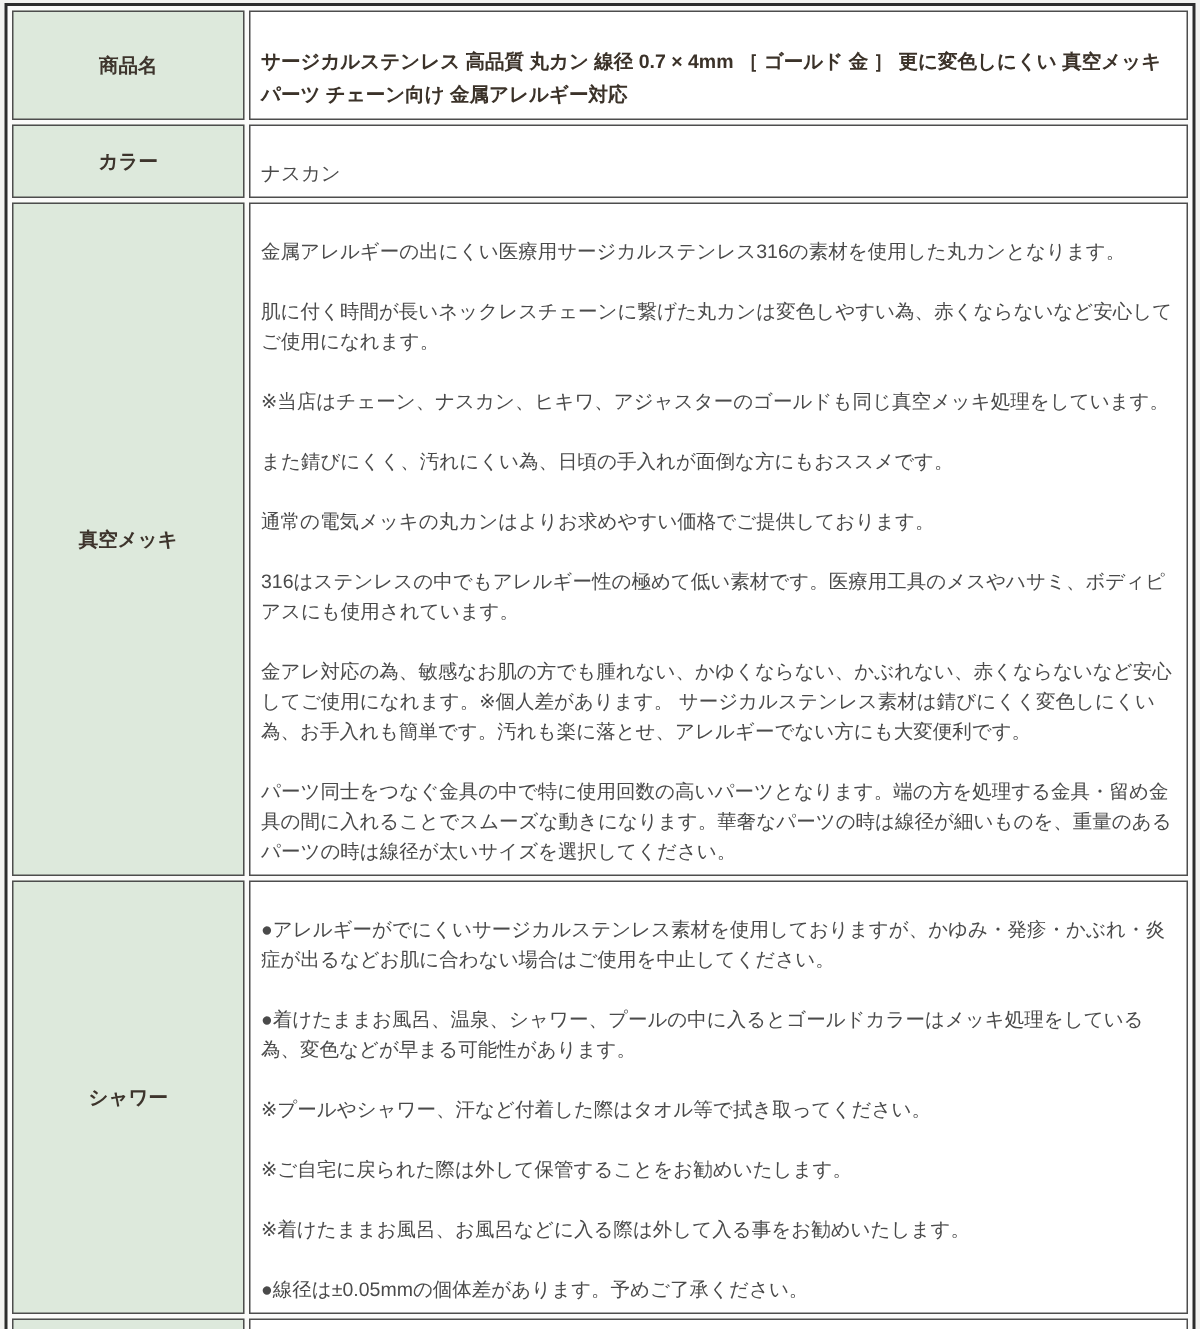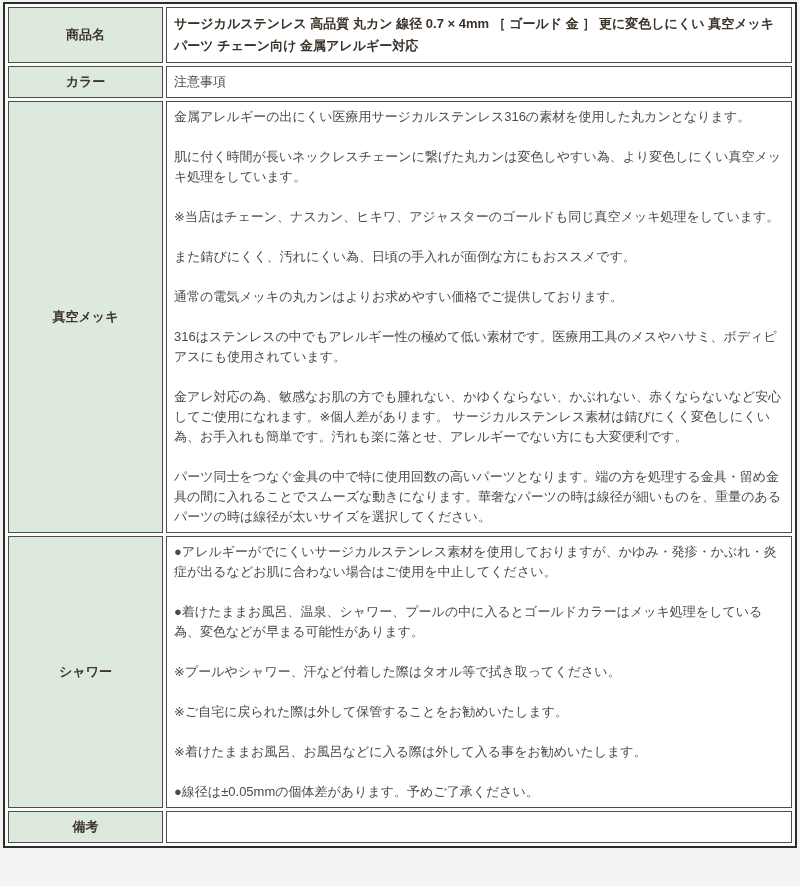--- a/index.html
+++ b/index.html
@@ -41,21 +41,21 @@
     padding:6px 4px;
   }
   table.spec-table td{
     background:var(--value-bg);
     border:1px solid var(--cell-border);
     color:var(--body-text);
     font-size:13px;
     line-height:20px;
     text-align:left;
     vertical-align:middle;
-    padding:5px 8px 5px 7px;
+    padding:22px 8px 5px 7px;
     word-break:break-all;
   }
   table.spec-table td p{
     margin:0 0 20px 0;
   }
   table.spec-table td p:last-child{
     margin-bottom:0;
   }
   tr.emphasis td p{
     font-weight:bold;
@@ -73,29 +73,29 @@
     <td>
           <p>サージカルステンレス 高品質 丸カン 線径 0.7 × 4mm ［ ゴールド 金 ］ 更に変色しにくい 真空メッキ パーツ チェーン向け 金属アレルギー対応</p>
         </td>
   </tr>
 
 
 
   <tr>
     <th>カラー</th>
     <td>
-          <p>注意事項</p>
+          <p>ナスカン</p>
         </td>
   </tr>
 
   <tr>
     <th>真空メッキ</th>
     <td>
           <p>金属アレルギーの出にくい医療用サージカルステンレス316の素材を使用した丸カンとなります。</p>
-          <p>肌に付く時間が長いネックレスチェーンに繋げた丸カンは変色しやすい為、より変色しにくい真空メッキ処理をしています。</p>
+          <p>肌に付く時間が長いネックレスチェーンに繋げた丸カンは変色しやすい為、赤くならないなど安心してご使用になれます。</p>
           <p>※当店はチェーン、ナスカン、ヒキワ、アジャスターのゴールドも同じ真空メッキ処理をしています。</p>
           <p>また錆びにくく、汚れにくい為、日頃の手入れが面倒な方にもおススメです。</p>
           <p>通常の電気メッキの丸カンはよりお求めやすい価格でご提供しております。</p>
           <p>316はステンレスの中でもアレルギー性の極めて低い素材です。医療用工具のメスやハサミ、ボディピアスにも使用されています。</p>
           <p>金アレ対応の為、敏感なお肌の方でも腫れない、かゆくならない、かぶれない、赤くならないなど安心してご使用になれます。※個人差があります。 サージカルステンレス素材は錆びにくく変色しにくい為、お手入れも簡単です。汚れも楽に落とせ、アレルギーでない方にも大変便利です。</p>
           <p>パーツ同士をつなぐ金具の中で特に使用回数の高いパーツとなります。端の方を処理する金具・留め金具の間に入れることでスムーズな動きになります。華奢なパーツの時は線径が細いものを、重量のあるパーツの時は線径が太いサイズを選択してください。</p>
         </td>
   </tr>
 
   <tr>

